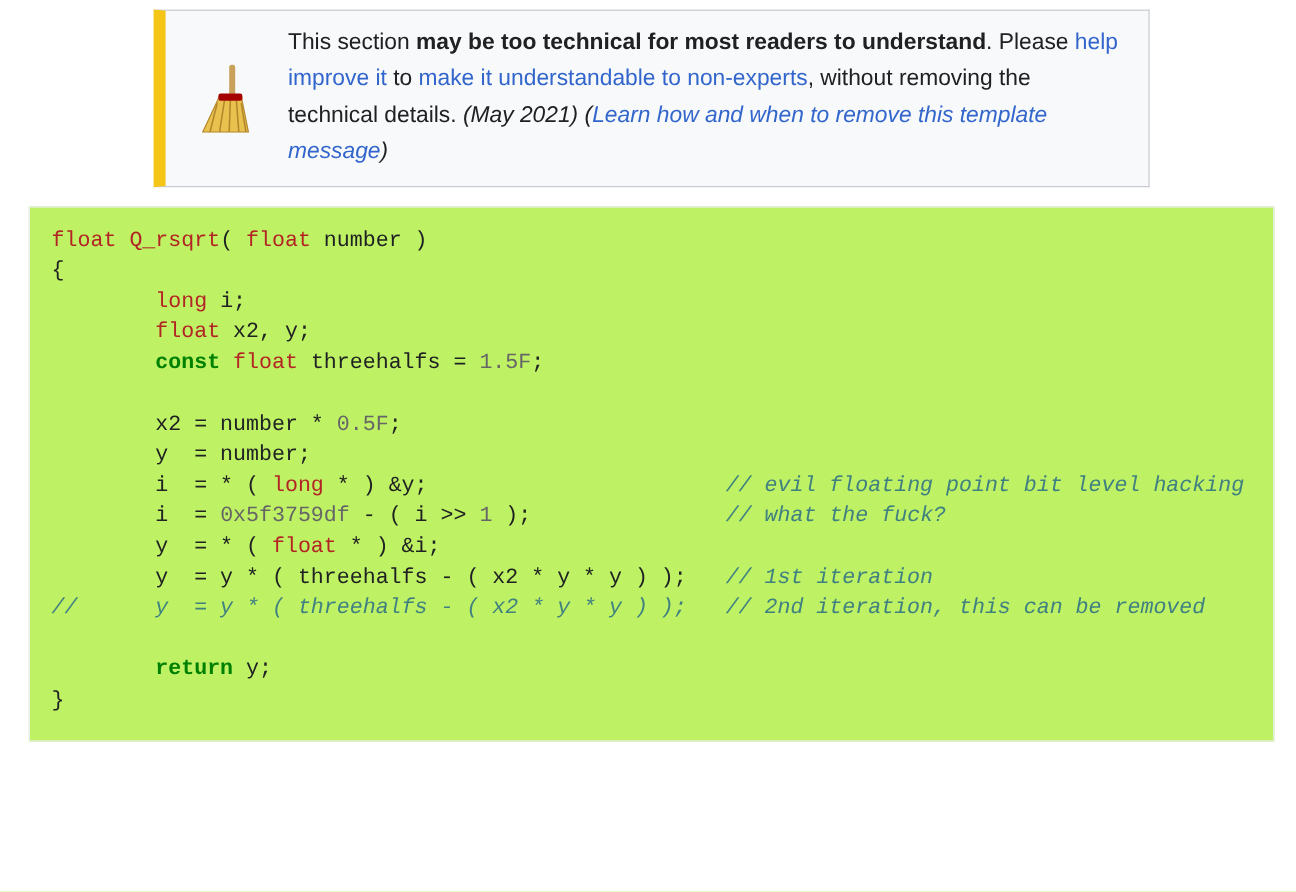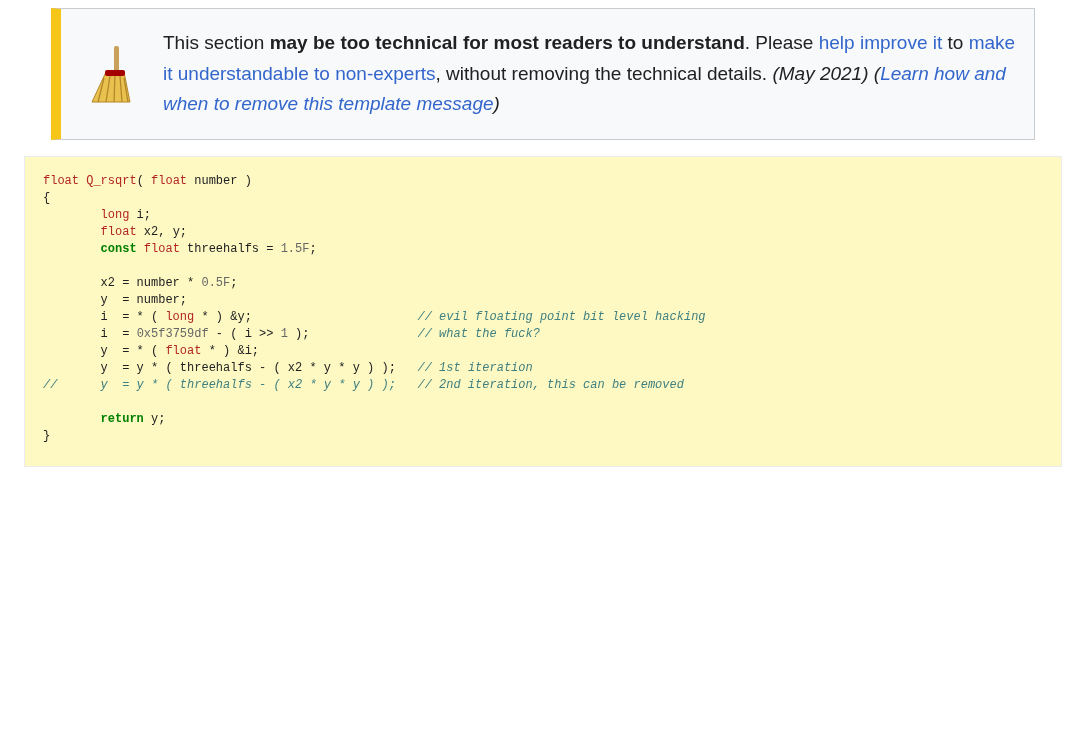--- a/index.html
+++ b/index.html
@@ -30,21 +30,21 @@
     color: #54595d;
     margin-left: 12px;
     font-family: Arial, Helvetica, sans-serif;
   }
   .section-heading .editsection a {
     color: #3366cc;
     text-decoration: none;
   }
   .ambox {
     margin: 8px auto 16px auto;
-    width: 984px;
+    width: 830px;
     background: #f8f9fa;
     border: 1px solid #c8ccd1;
     border-left: 10px solid #f5c518;
     display: flex;
     align-items: center;
     box-sizing: border-box;
   }
   .ambox-icon {
     flex: 0 0 96px;
     height: 130px;
@@ -73,24 +73,24 @@
   .body-para .ref {
     color: #3366cc;
     font-size: 14px;
     vertical-align: super;
     text-decoration: none;
   }
   .body-para i { font-style: italic; }
   pre.code {
     margin: 0;
     padding: 16px 18px 20px 18px;
-    background: #fef9c3;
+    background: #bef264;
     border: 1px solid #eaecf0;
     font-family: "Menlo", "Consolas", "Courier New", monospace;
-    font-size: 12px;
+    font-size: 18px;
     line-height: 1.42;
     white-space: pre-wrap;
     word-wrap: break-word;
     color: #202122;
   }
   .tok-type  { color: #b32424; }        
   .tok-kw    { color: #008000; font-weight: 700; }  
   .tok-fn    { color: #b32424; }
   .tok-num   { color: #666666; }
   .tok-com   { color: #408080; font-style: italic; }

